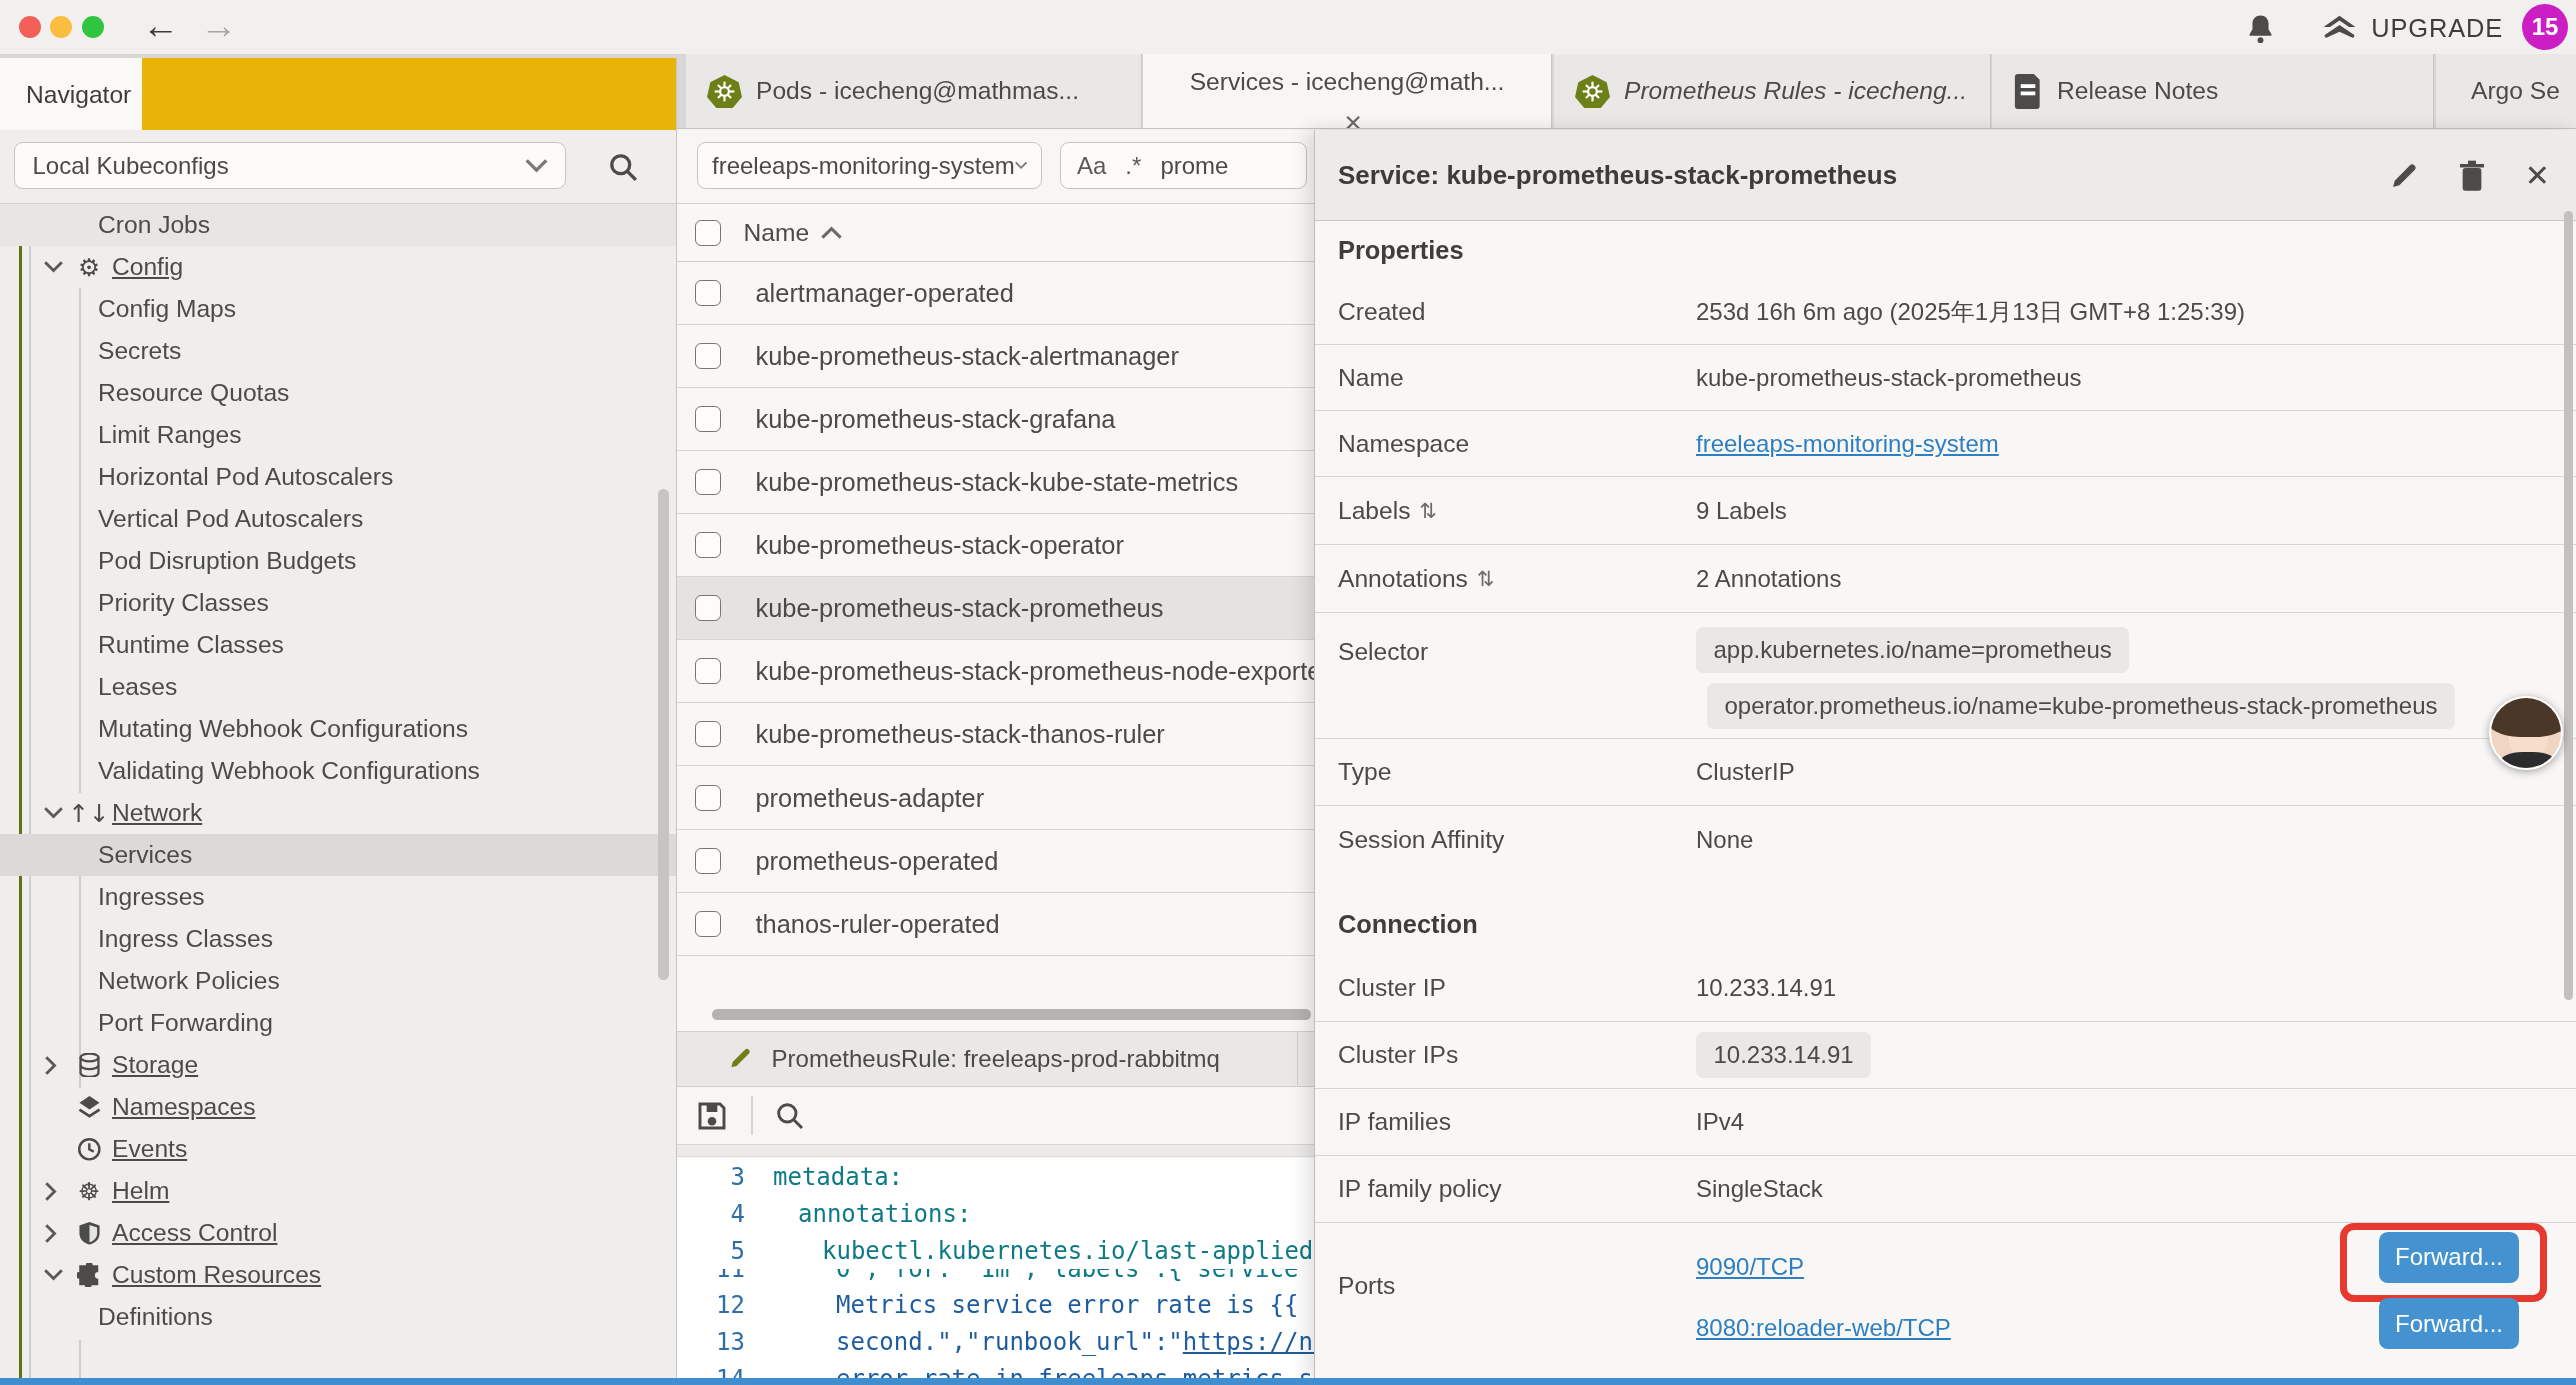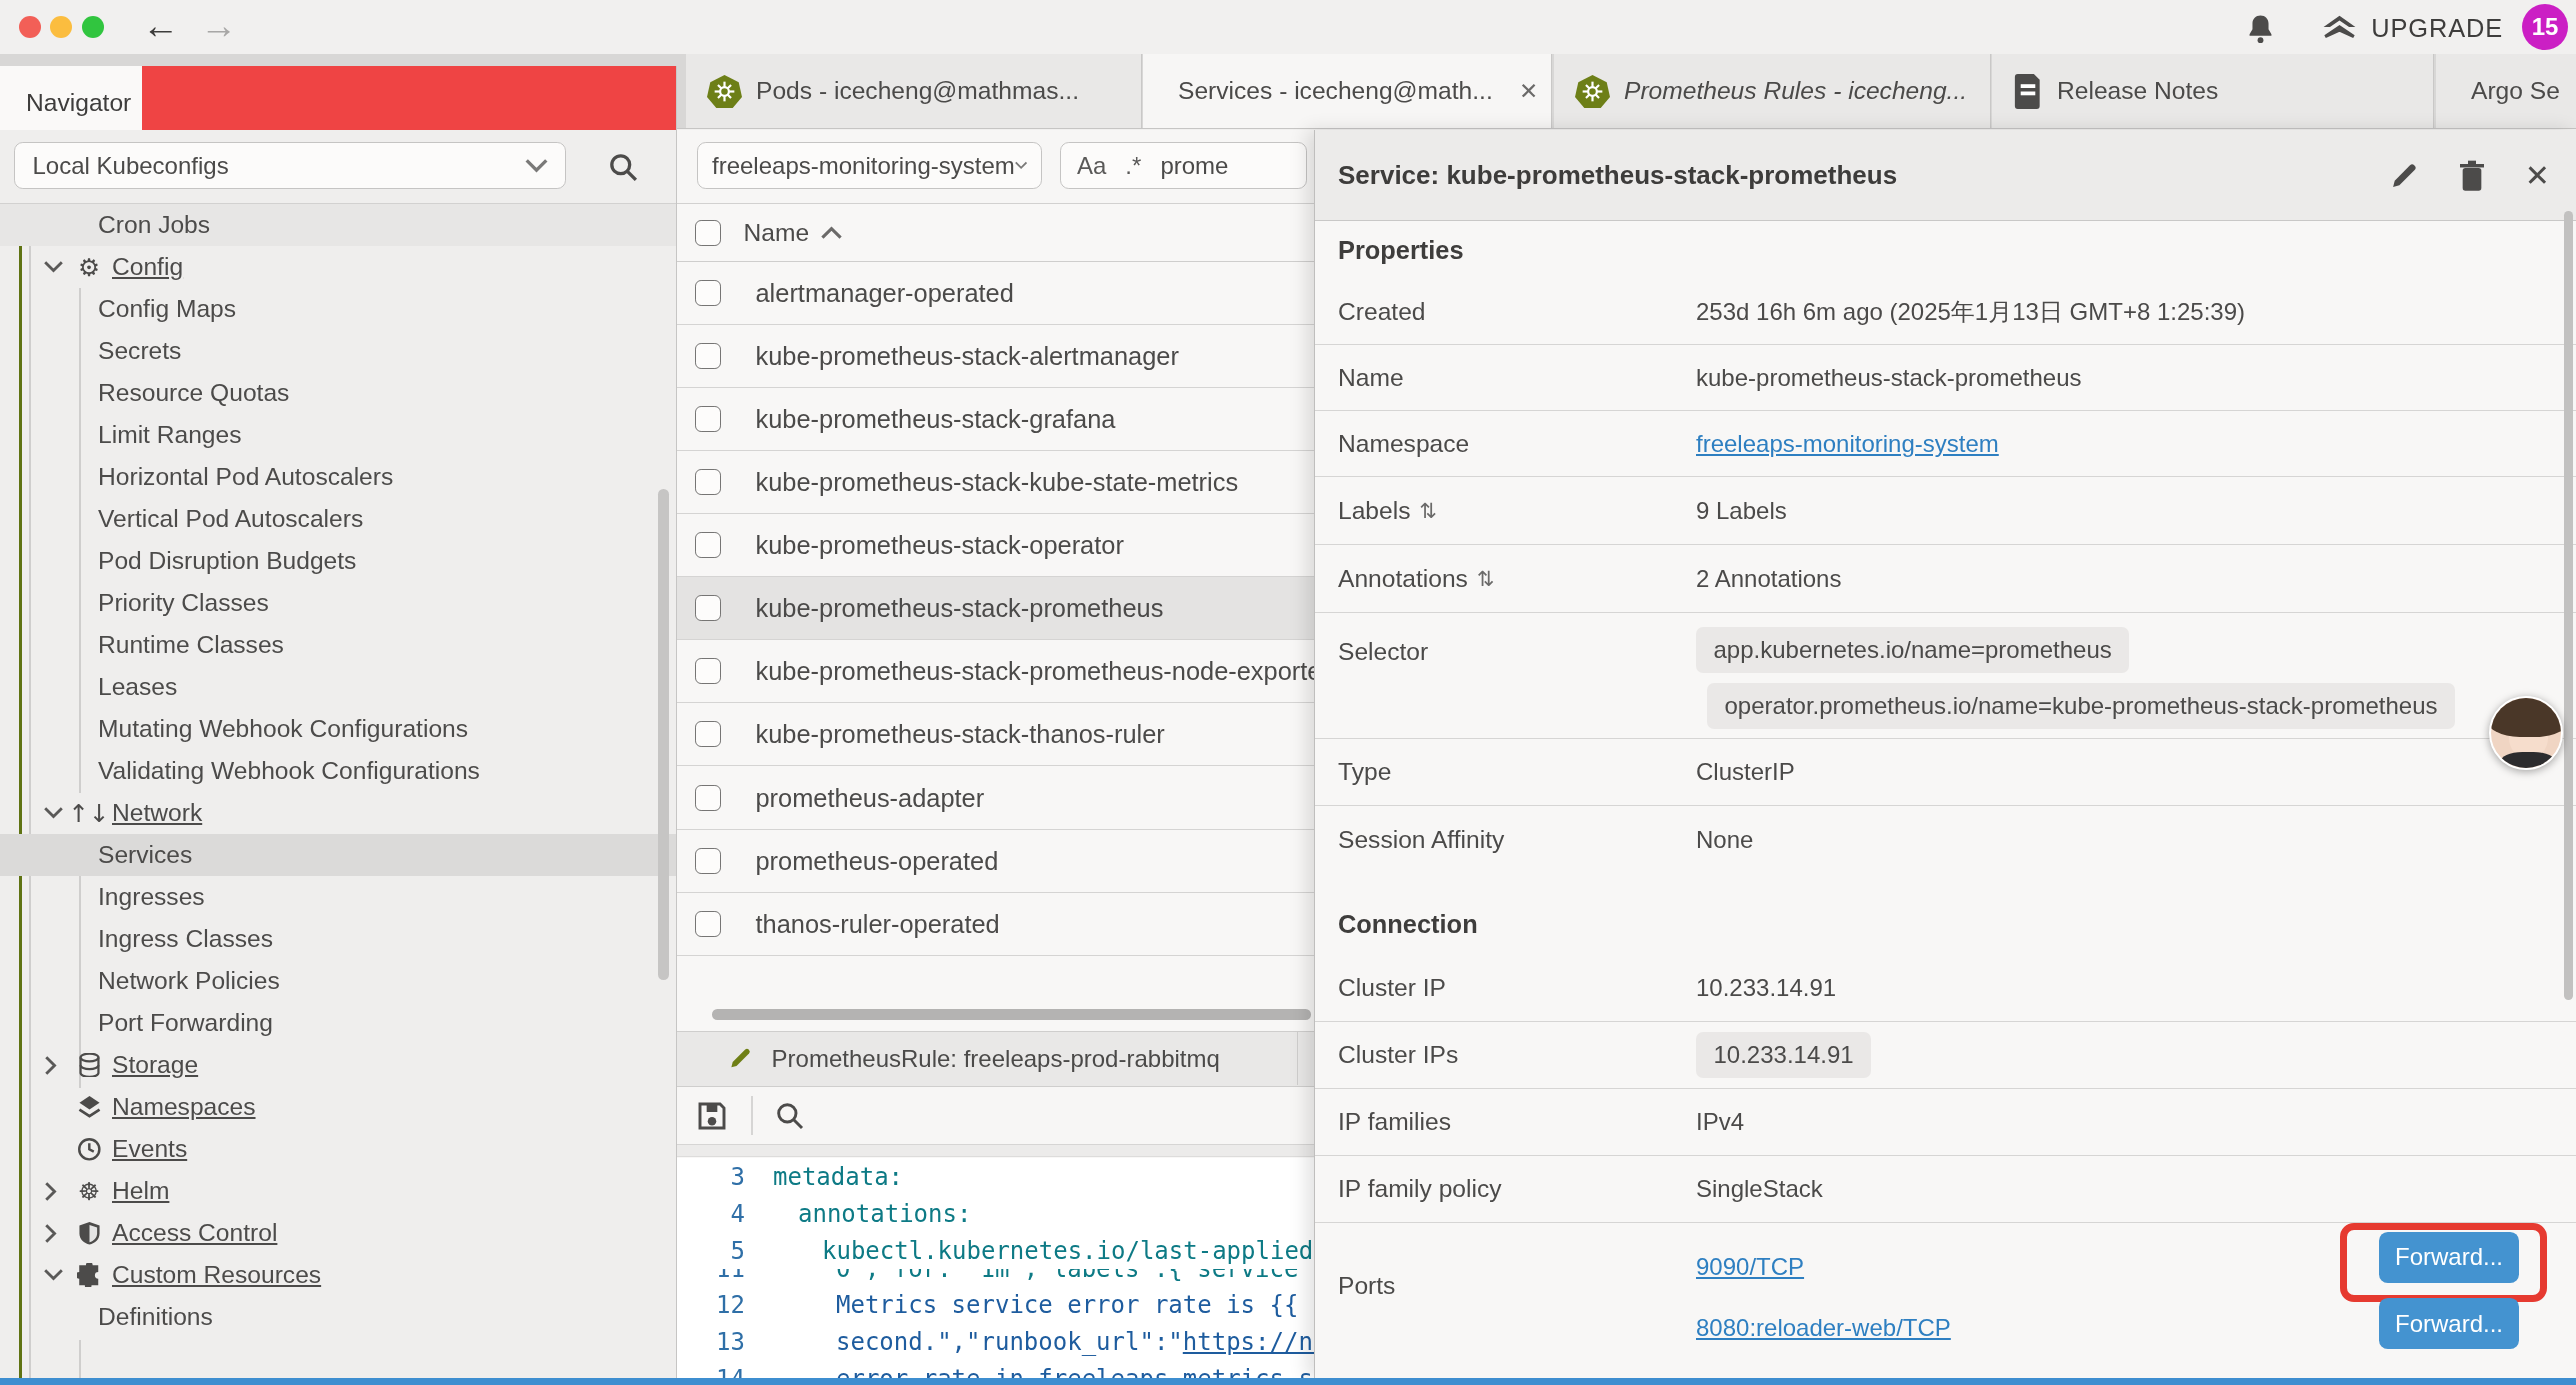--- a/index.html
+++ b/index.html
@@ -15,21 +15,21 @@
   .tl.grn { left:82px; background:#31c53f; }
   .navarrow { position:absolute; top:5.3px; font-size:37px; color:#3d3c3b; }
   .navarrow.fwd { color:#a8a7a6; }
   .bell { position:absolute; left:2243px; top:11.4px; color:#4c4b4a; }
   .upgrade { position:absolute; left:2320px; top:11.4px; display:flex; align-items:center; gap:12.3px; color:#3e3d3c; }
   .upgrade .lbl { font-size:25.4px; letter-spacing:0.9px; }
   .badge { position:absolute; left:2522px; top:4.4px; width:46px; height:46px; border-radius:50%; background:#cb1fc4; color:#fff; font-size:24px; font-weight:bold; display:flex; align-items:center; justify-content:center; }
 
   
   .tabbar { position:absolute; left:0; top:54px; width:2576px; height:75px; background:#d8d7d6; border-bottom:1.8px solid #c6c5c4; }
-  .navzone { position:absolute; left:0; top:12px; width:677px; height:74px; background:#ef4444; border-right:1.8px solid #c9c8c7; }
+  .navzone { position:absolute; left:0; top:4px; width:677px; height:74px; background:#eab308; border-right:1.8px solid #c9c8c7; }
   .navtab { position:absolute; left:0; top:0; width:142px; height:74px; background:#faf9f8; display:flex; align-items:center; padding-left:26px; font-size:24.6px; color:#3e3d3c; }
   .tab { position:absolute; top:0; height:74px; display:flex; align-items:center; gap:14px; padding:0 21px; background:#e9e8e7; border-right:1.8px solid #c9c8c7; font-size:24.6px; color:#4b4a49; overflow:hidden; white-space:nowrap; }
   .tab.active { background:#f7f6f5; }
   .tab .close { margin-left:12.3px; font-size:23px; color:#6b6a69; }
   .tab .it { font-style:italic; }
 
   
   .main { position:absolute; left:0; top:130px; width:2576px; height:1249px; }
   .bluebar { position:absolute; left:0; top:1378px; width:2576px; height:7px; background:#3e8ed0; }
 
@@ -147,21 +147,21 @@
         <g stroke="#fff" stroke-width="2">
           <line x1="16" y1="7" x2="16" y2="25"></line>
           <line x1="7" y1="16" x2="25" y2="16"></line>
           <line x1="10" y1="10" x2="22" y2="22"></line>
           <line x1="22" y1="10" x2="10" y2="22"></line>
         </g>
         <circle cx="16" cy="16" r="4" fill="#6d7f17" stroke="#fff" stroke-width="2"></circle>
       </svg>
     <span>Pods - icecheng@mathmas...</span>
   </div>
-  <div class="tab active" style="left:1143px; width:409px;">
+  <div class="tab active" style="left:1143px; width:409px;flex-direction:column;">
     <svg width="35" height="35" viewBox="0 0 32 32">
         <polygon points="16,1 29,7.5 32,21 23.5,31 8.5,31 0,21 3,7.5" fill="#6d7f17"></polygon>
         <g stroke="#fff" stroke-width="2">
           <line x1="16" y1="7" x2="16" y2="25"></line>
           <line x1="7" y1="16" x2="25" y2="16"></line>
           <line x1="10" y1="10" x2="22" y2="22"></line>
           <line x1="22" y1="10" x2="10" y2="22"></line>
         </g>
         <circle cx="16" cy="16" r="4" fill="#6d7f17" stroke="#fff" stroke-width="2"></circle>
       </svg>

